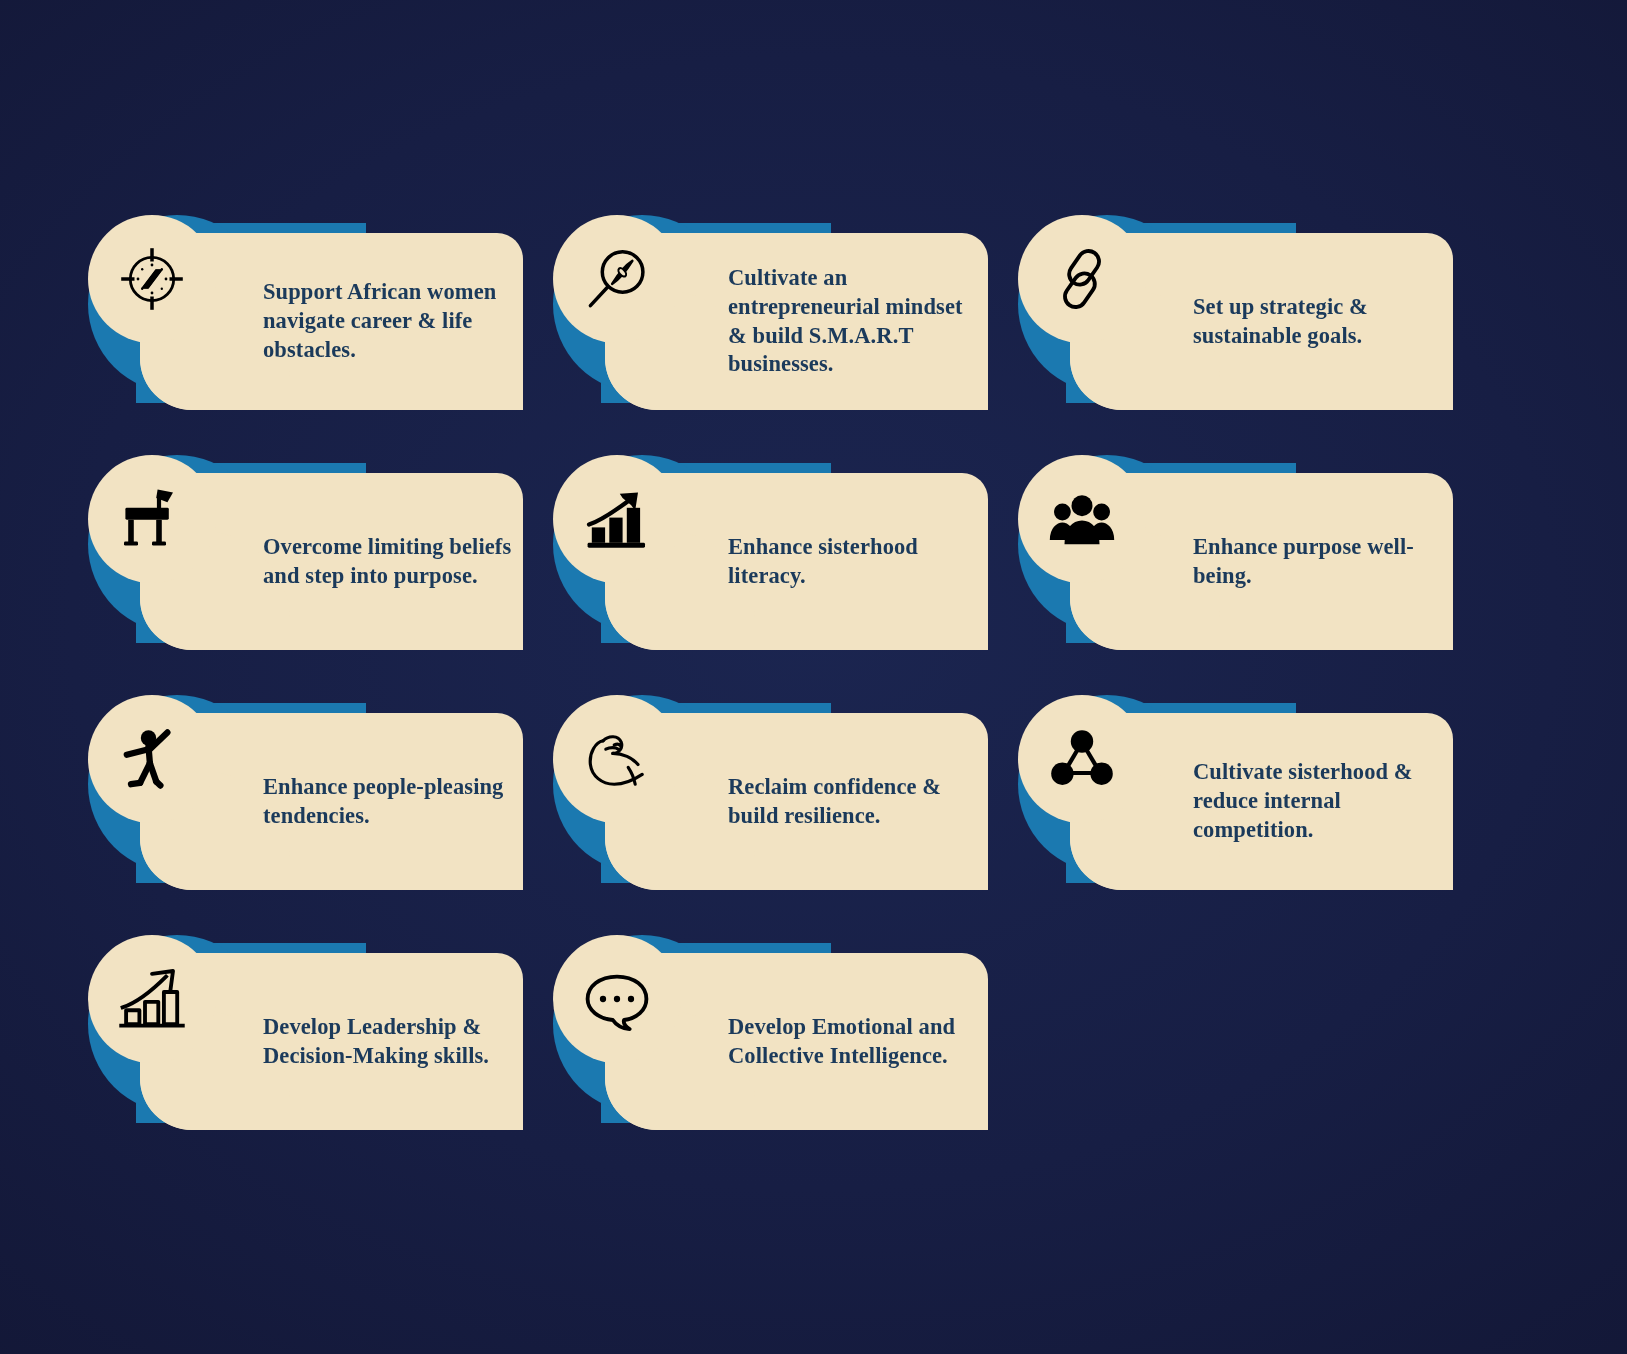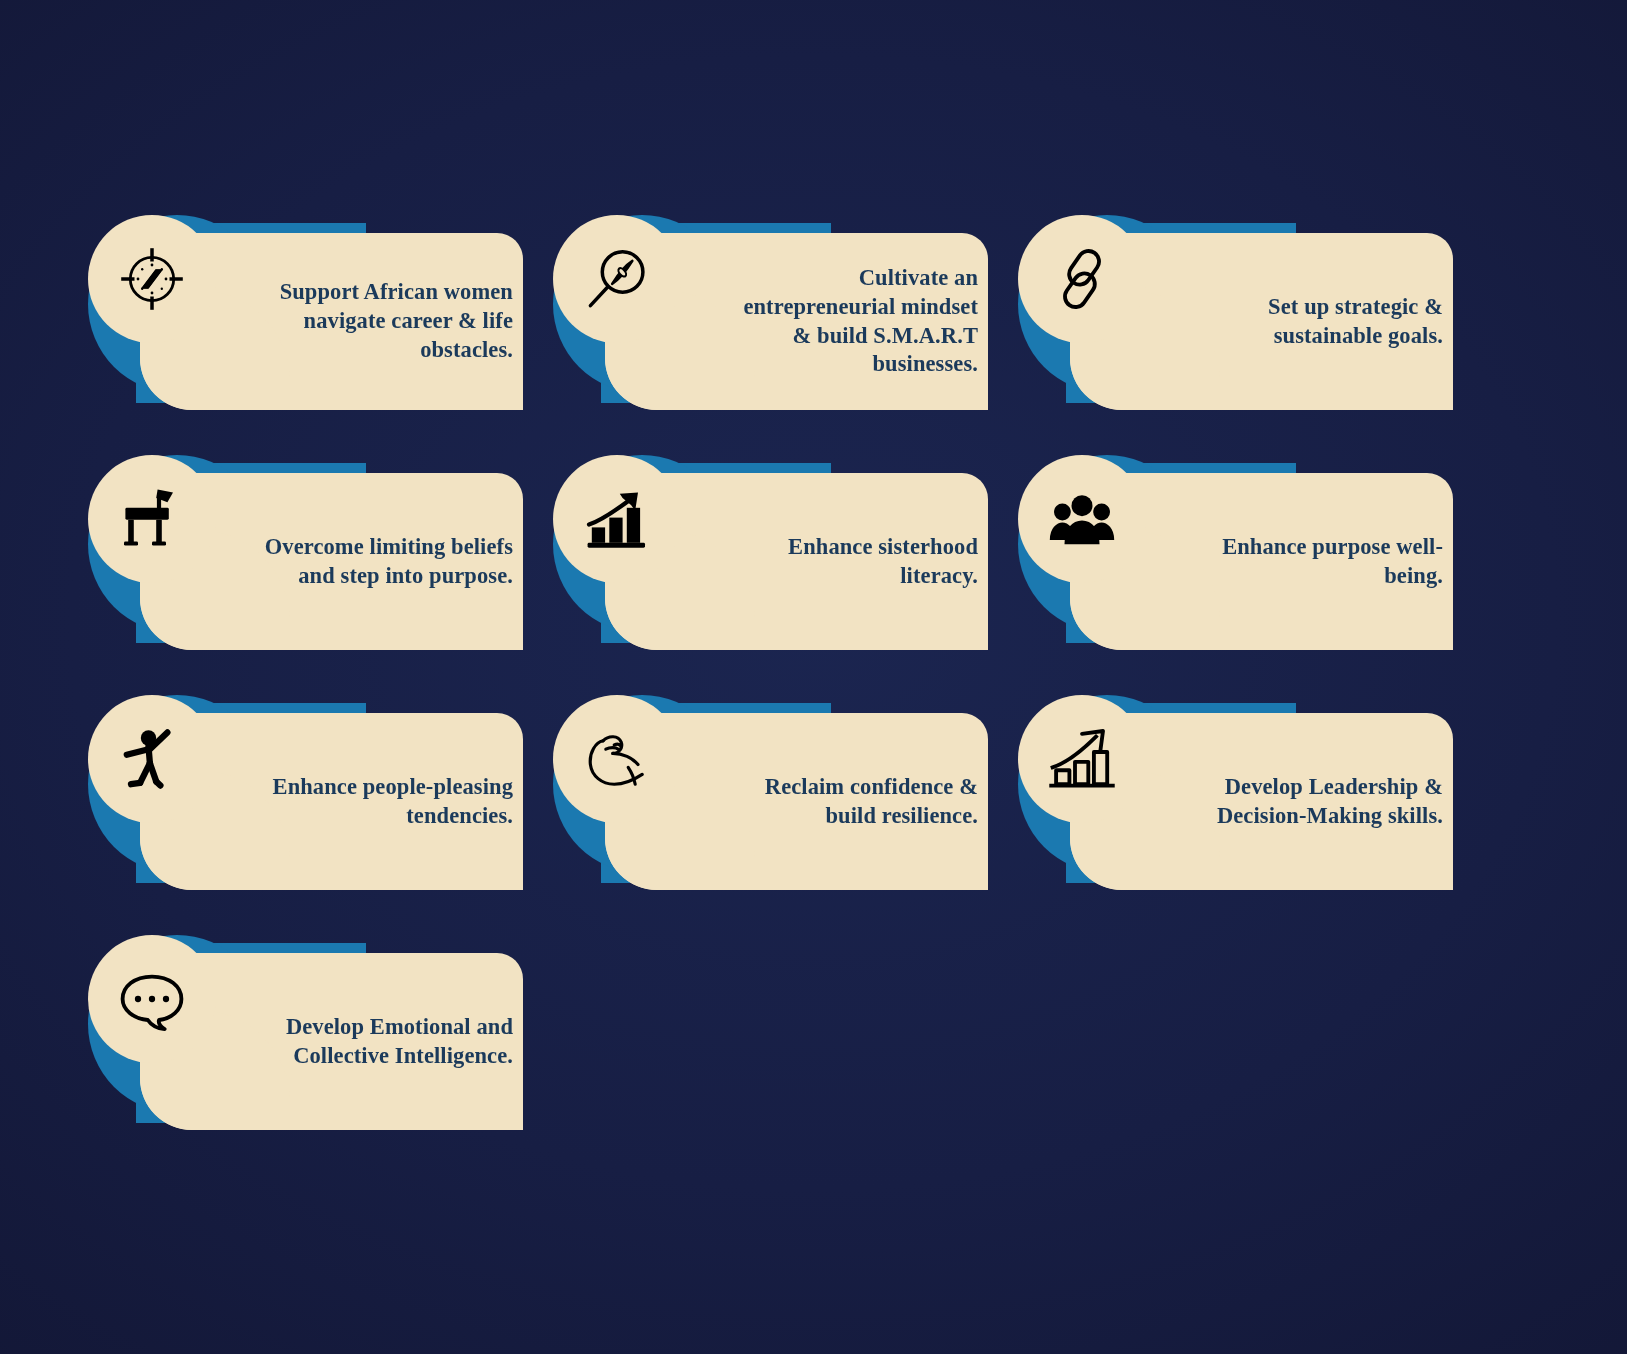--- a/index.html
+++ b/index.html
@@ -11,21 +11,20 @@
     height: 1354px;
     overflow: hidden;
     background: radial-gradient(ellipse 120% 110% at 50% 46%, #1b2550 0%, #171e44 38%, #121634 72%, #0e1129 100%);
     font-family: "Liberation Serif", "DejaVu Serif", serif;
   }
 
   .board {
     position: relative;
     width: 1627px;
     height: 1354px;
-    text-align: right;
   }
 
   
   .grid {
     position: absolute;
     left: 88px;
     top: 215px;
     width: 1450px;
     display: grid;
     grid-template-columns: repeat(3, 465px);
@@ -269,20 +268,37 @@
     </svg>
         </div>
         <div class="card-text">
           <span>Reclaim confidence &amp; build resilience.</span>
         </div>
       </div>
       <div class="card">
         <div class="card-blue"></div>
         <div class="card-body"></div>
         <div class="icon-disc">
+    <svg viewBox="0 0 100 100" fill="#000" stroke="#000" stroke-width="6">
+      <line x1="50" y1="26" x2="24" y2="70"></line>
+      <line x1="50" y1="26" x2="76" y2="70"></line>
+      <line x1="24" y1="70" x2="76" y2="70"></line>
+      <circle cx="50" cy="25" r="16" stroke="none"></circle>
+      <circle cx="22" cy="71" r="16" stroke="none"></circle>
+      <circle cx="78" cy="71" r="16" stroke="none"></circle>
+    </svg>
+        </div>
+        <div class="card-text">
+          <span>Cultivate sisterhood &amp; reduce internal competition.</span>
+        </div>
+      </div>
+      <div class="card">
+        <div class="card-blue"></div>
+        <div class="card-body"></div>
+        <div class="icon-disc">
     <svg viewBox="0 0 100 100" fill="none" stroke="#000" stroke-width="5.5" stroke-linecap="square" stroke-linejoin="round">
       <rect x="13" y="66" width="19" height="20"></rect>
       <rect x="40" y="54" width="19" height="32"></rect>
       <rect x="67" y="40" width="19" height="46"></rect>
       <line x1="6" y1="88" x2="94" y2="88"></line>
       <path d="M8 62 C26 56 48 40 70 18"></path>
       <path d="M50 14 L80 10 L76 40" stroke-linecap="round"></path>
     </svg>
         </div>
         <div class="card-text">

